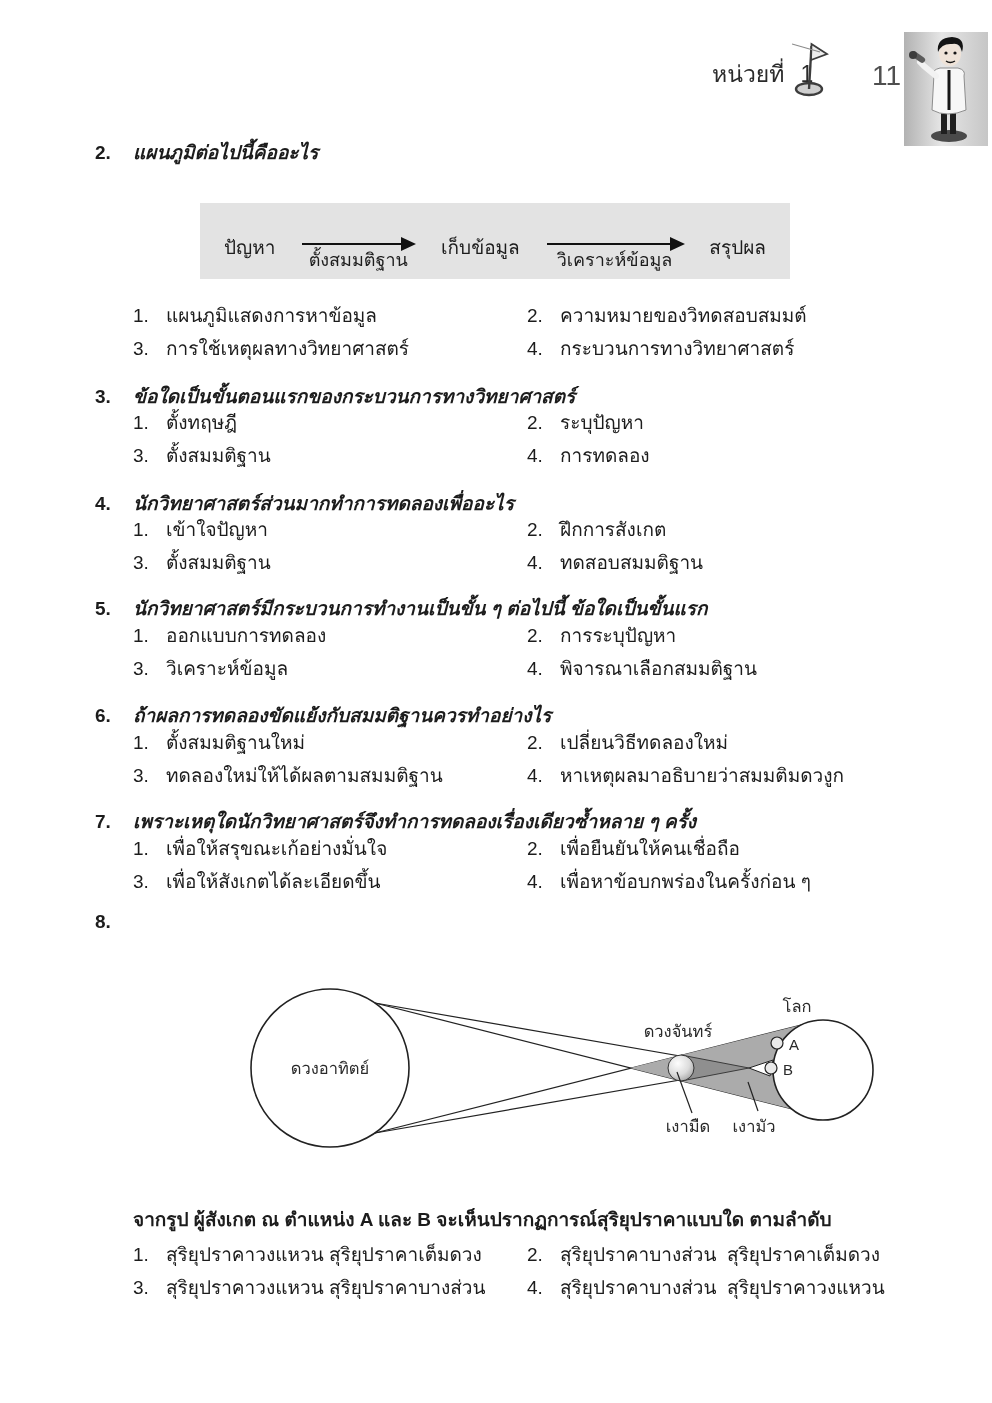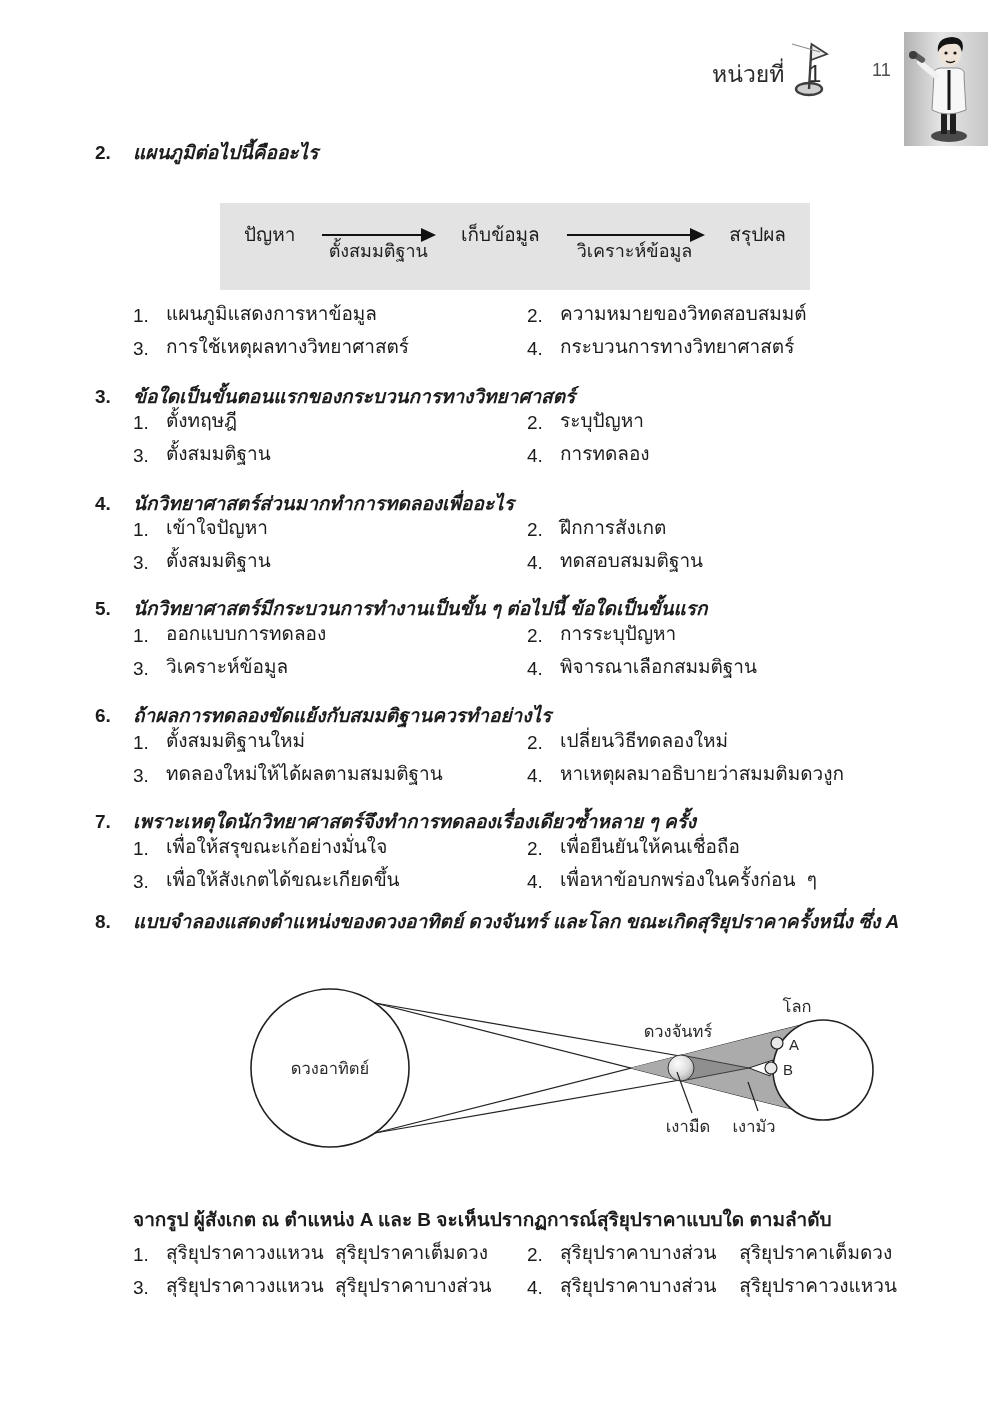--- a/index.html
+++ b/index.html
@@ -5,41 +5,41 @@
   * { margin:0; padding:0; box-sizing:border-box; }
   html,body { background:#ffffff; }
   .page {
     position:relative; width:992px; height:1403px; background:#fff;
     font-family:"Liberation Sans", sans-serif; color:#1c1c1c; font-size:19px;
     overflow:hidden;
   }
   .abs { position:absolute; }
 
   
-  .unit { left:712px; top:56px; font-size:23px; color:#2b2b2b; display:flex; gap:24px; align-items:center; }
+  .unit { left:712px; top:56px; font-size:23px; color:#2b2b2b; display:flex; gap:16px; align-items:center; }
   .flag { left:792px; top:40px; width:40px; height:58px; }
-  .pagenum { left:872px; top:60px; font-size:18px; color:#4f4f4f; }
+  .pagenum { left:872px; top:60px; font-size:28px; color:#4f4f4f; }
   .scientist-box { left:904px; top:32px; width:84px; height:114px; }
 
   
   .qhead { left:95px; width:880px; display:flex; font-weight:bold; line-height:33px; }
   .qhead .qnum { width:38px; flex:0 0 38px; }
   .qhead .qtext { flex:1; white-space:pre-wrap;font-style:italic; }
   .qhead.twoline { line-height:38px; }
 
   
   .choices { left:133px; width:820px; display:grid; grid-template-columns:394px 1fr; line-height:33px; }
   .choice { display:flex; }
   .choice .cnum { width:33px; flex:0 0 33px; }
-  .choice .clabel { flex:1; white-space:pre-wrap;font-family:Liberation Mono, monospace; }
+  .choice .clabel { flex:1; white-space:pre-wrap; }
 
   
   .flowchart {
-    left:200px; top:203px; width:590px; height:87px; background:#e3e3e3;
-    display:flex; align-items:flex-start; padding:14px 24px 0 24px; justify-content:space-between;margin-left:20px;
+    left:200px; top:203px; width:590px; height:76px; background:#e3e3e3;
+    display:flex; align-items:center; padding:14px 24px 0 24px; justify-content:space-between;
   }
   .fc-node { line-height:36px; font-size:19px; }
   .fc-arrow { display:flex; flex-direction:column; align-items:center; margin-top:17px; }
   .fc-shaft { position:relative; height:2px; background:#111; }
   .fc-shaft.w1 { width:112px; } .fc-shaft.w2 { width:136px; }
   .fc-head { position:absolute; right:-2px; top:-6px; width:0; height:0;
     border-left:15px solid #111; border-top:7px solid transparent; border-bottom:7px solid transparent; }
   .fc-albl { font-size:18px; margin-top:4px; line-height:22px; }
 
   
@@ -235,31 +235,31 @@
     <div class="choice">
         <span class="cnum">1.</span>
         <span class="clabel">เพื่อให้สรุขณะเก้อย่างมั่นใจ</span>
       </div>
     <div class="choice">
         <span class="cnum">2.</span>
         <span class="clabel">เพื่อยืนยันให้คนเชื่อถือ</span>
       </div>
     <div class="choice">
         <span class="cnum">3.</span>
-        <span class="clabel">เพื่อให้สังเกตได้ขณะเกียดขึ้น</span>
+        <span class="clabel">เพื่อให้สังเกตได้ละเอียดขึ้น</span>
       </div>
     <div class="choice">
         <span class="cnum">4.</span>
         <span class="clabel">เพื่อหาข้อบกพร่องในครั้งก่อน ๆ</span>
       </div>
   </div>
 
   <div class="abs qhead twoline" style="top:903px">
     <span class="qnum">8.</span>
-    <span class="qtext"><span>แบบจำลองแสดงตำแหน่งของดวงอาทิตย์ ดวงจันทร์ และโลก ขณะเกิดสุริยุปราคาครั้งหนึ่ง ซึ่ง A</span><br></span>
+    <span class="qtext"><br></span>
   </div>
 
   <svg class="abs eclipse" viewBox="0 0 680 196">
     <defs>
       <radialGradient id="moonG" cx="38%" cy="32%" r="80%">
         <stop offset="0" stop-color="#fdfdfd"></stop>
           <stop offset="0.55" stop-color="#dcdcdc"></stop>
           <stop offset="1" stop-color="#9a9a9a"></stop>
       </radialGradient>
     </defs>

